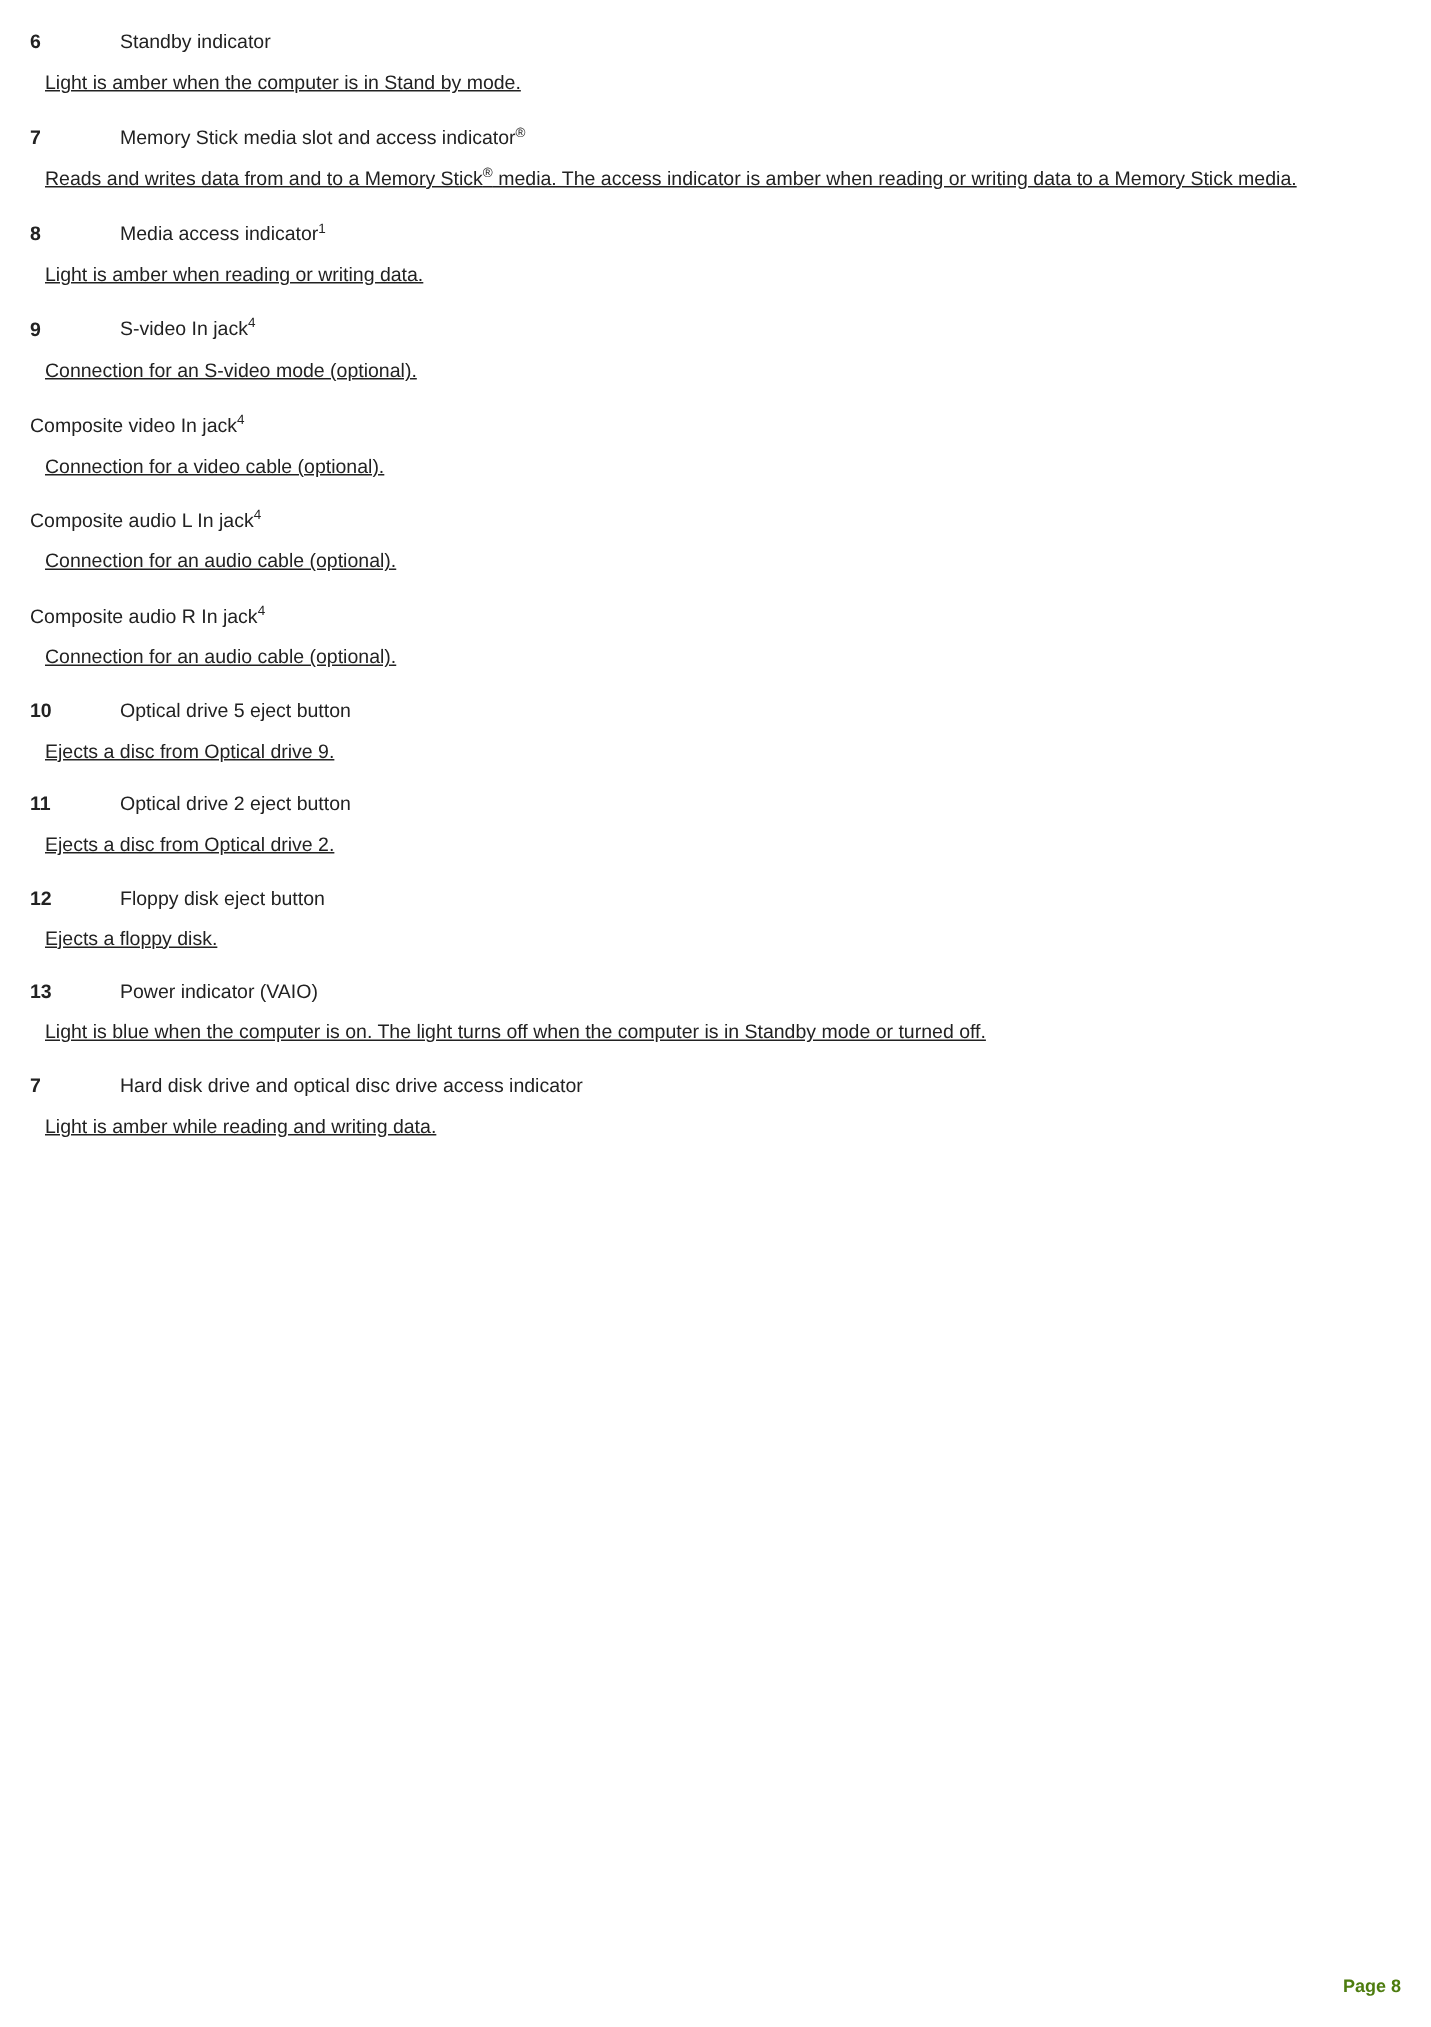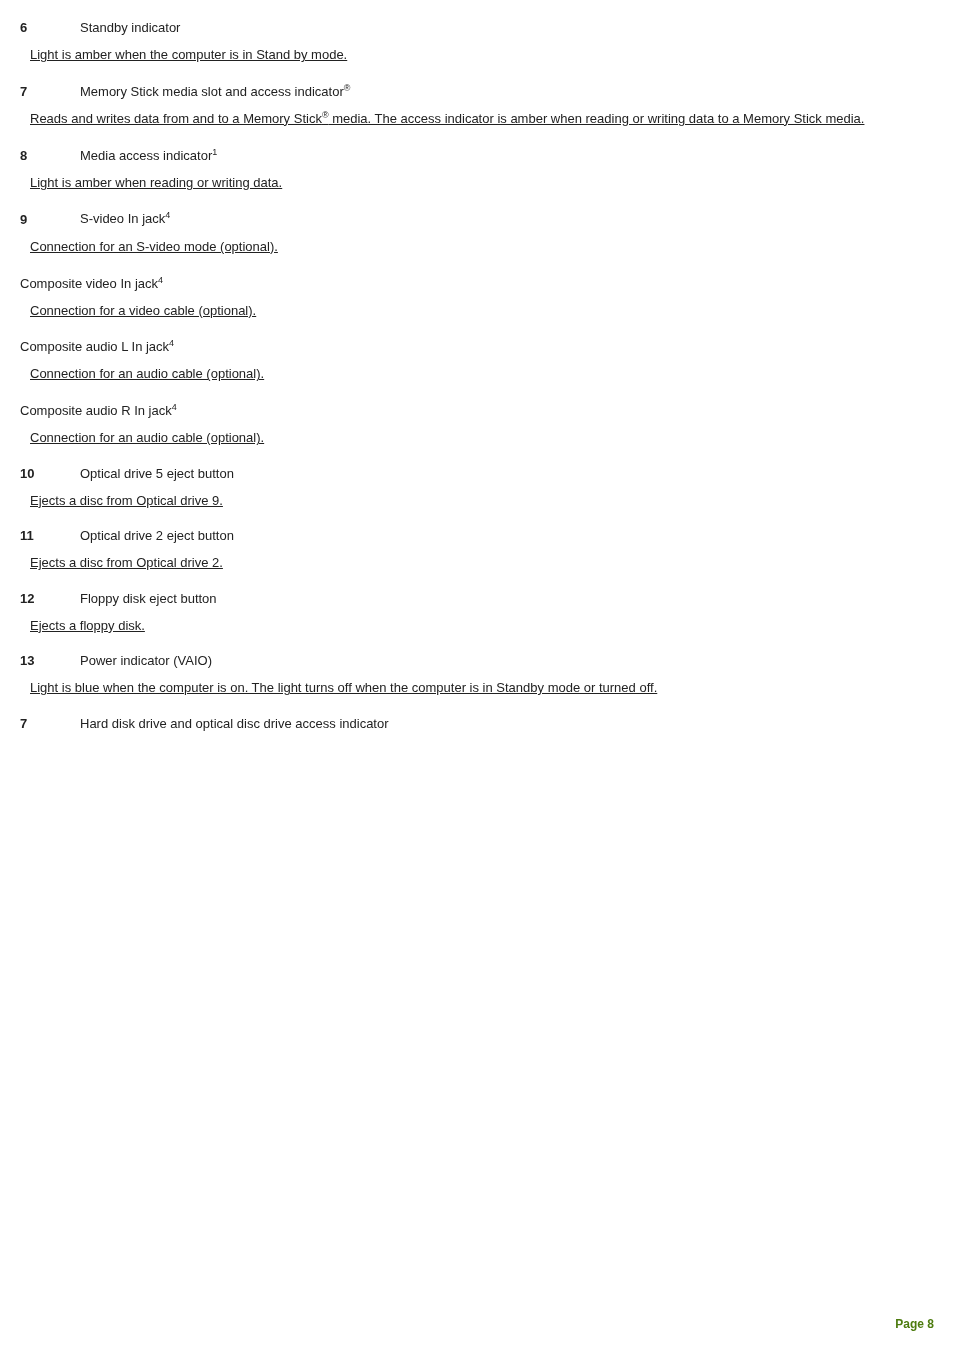--- a/index.html
+++ b/index.html
@@ -180,19 +180,22 @@
     <div class="section-body">
       Light is blue when the computer is on. The light turns off when the computer is in Standby mode or turned off.
     </div>
   </div>
 
   <div class="section">
     <div class="section-header">
       <span class="section-number">7</span>
       <span class="section-title">Hard disk drive and optical disc drive access indicator</span>
     </div>
+    <div class="section-body">
+      Light is amber while reading and writing data.
+    </div>
   </div>
 
 </div>
 
 <div class="page-footer">
   <span>Page 8</span>
 </div>
 
 </body></html>

